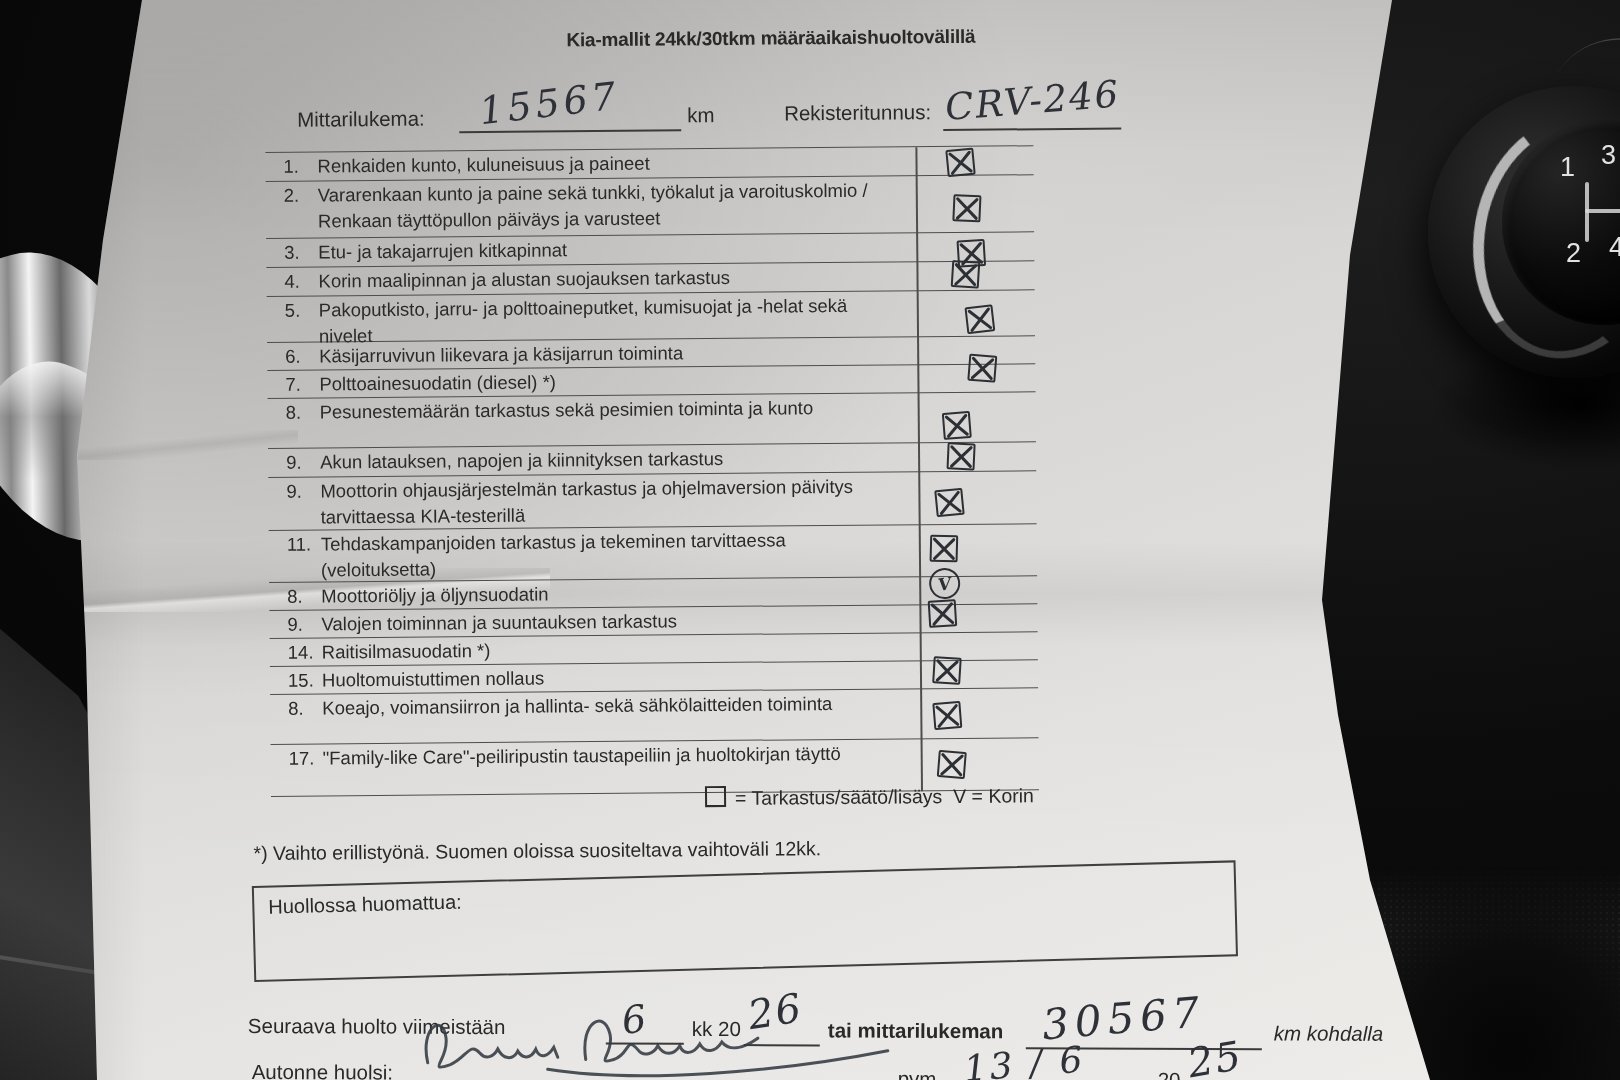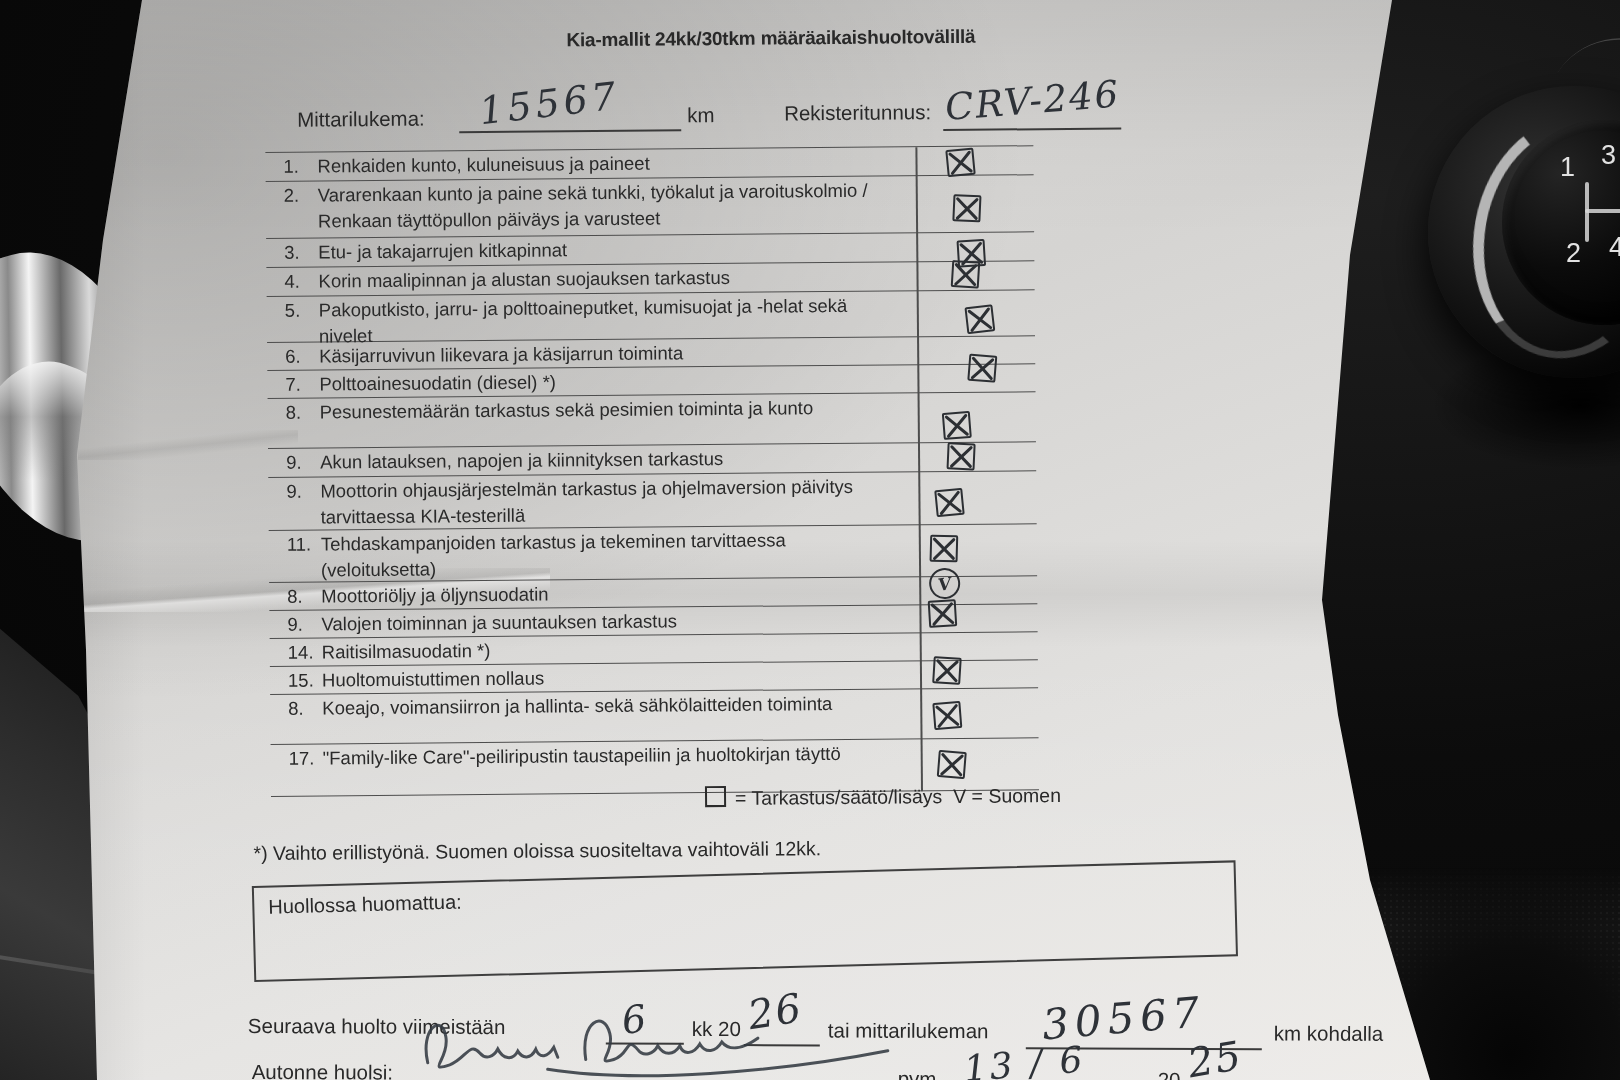--- a/index.html
+++ b/index.html
@@ -277,42 +277,42 @@
               <span class="num">17.</span>
               <span class="itm">"Family-like Care"-peiliripustin taustapeiliin ja huoltokirjan täyttö</span>
             </div>
           <div class="cbox">
               <span class="mk mk-x" style="transform:translate(-28px,0px) rotate(5deg);"></span>
             </div>
         </div>
       </div>
 
       <div class="abs legend ink" style="left:702px;top:790px;">
-        <span class="lgbox"></span><span>= Tarkastus/säätö/lisäys</span>&nbsp;&nbsp;<span>V = Suomen</span>
+        <span class="lgbox"></span><span>= Tarkastus/säätö/lisäys</span>&nbsp;&nbsp;<span>V = Korin</span>
       </div>
 
       <div class="abs ink" style="left:250px;top:842px;font-size:19.5px;">*) Vaihto erillistyönä. Suomen oloissa suositeltava vaihtoväli 12kk.</div>
 
       <div class="notesbox">
         <span class="nlabel">Huollossa huomattua:</span>
       </div>
     </div>
 
     <div class="block-bottom">
 
       <span class="abs lbl ink" style="left:248px;top:1014px;">Seuraava huolto viimeistään</span>
       <div class="uline" style="left:606px;top:1040px;width:78px;"></div>
       <span class="hand" style="left:622px;top:996px;font-size:38px;transform:rotate(-7deg);">6</span>
       <span class="abs lbl ink" style="left:692px;top:1015px;text-align:right;">kk 20</span>
       <div class="uline" style="left:744px;top:1041px;width:76px;"></div>
       <span class="hand" style="left:748px;top:986px;font-size:40px;letter-spacing:2px;transform:rotate(-9deg);">26</span>
-      <span class="abs lbl ink" style="left:828px;top:1016px;">tai mittarilukeman</span>
+      <span class="abs lbl ink" style="left:828px;top:1016px;font-weight:bold;">tai mittarilukeman</span>
       <div class="uline" style="left:1026px;top:1043px;width:236px;"></div>
       <span class="hand" style="left:1042px;top:990px;font-size:42px;letter-spacing:6px;transform:rotate(-5deg);">30567</span>
-      <span class="abs lbl ink" style="left:1274px;top:1017px;">km kohdalla</span>
+      <span class="abs lbl ink" style="left:1274px;top:1017px;font-style:italic;">km kohdalla</span>
 
       <span class="abs lbl ink" style="left:252px;top:1060px;">Autonne huolsi:</span>
       <svg class="sig" viewBox="0 0 480 84">
         <path d="M10,56 C2,22 24,6 28,30 C32,52 8,66 32,58 C48,52 52,34 62,46 C68,53 76,50 80,42 C85,52 95,54 100,44 C105,52 113,52 118,42 C122,52 130,50 136,40 L140,50
                  M168,52 C162,14 186,2 192,26 C197,46 176,58 196,52 C212,47 208,28 220,42 C226,50 236,46 240,38 C246,48 256,48 262,38 C266,48 276,46 282,36 C288,46 298,44 304,34 C312,44 326,40 340,30
                  M130,62 C220,76 360,64 470,42" fill="none" stroke="#333a42" stroke-width="3" stroke-linecap="round" opacity="0.88"></path>
       </svg>
       <span class="abs lbl ink" style="left:898px;top:1064px;">pvm</span>
 
       <span class="hand" style="left:964px;top:1040px;font-size:36px;letter-spacing:3px;transform:rotate(-5deg);">13 / 6</span>

